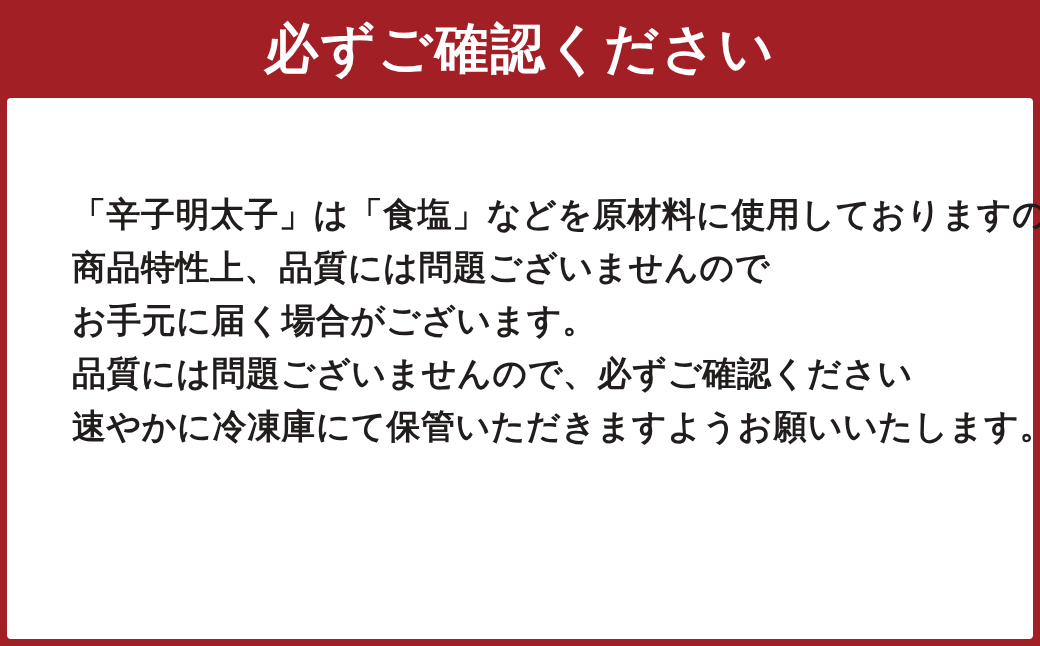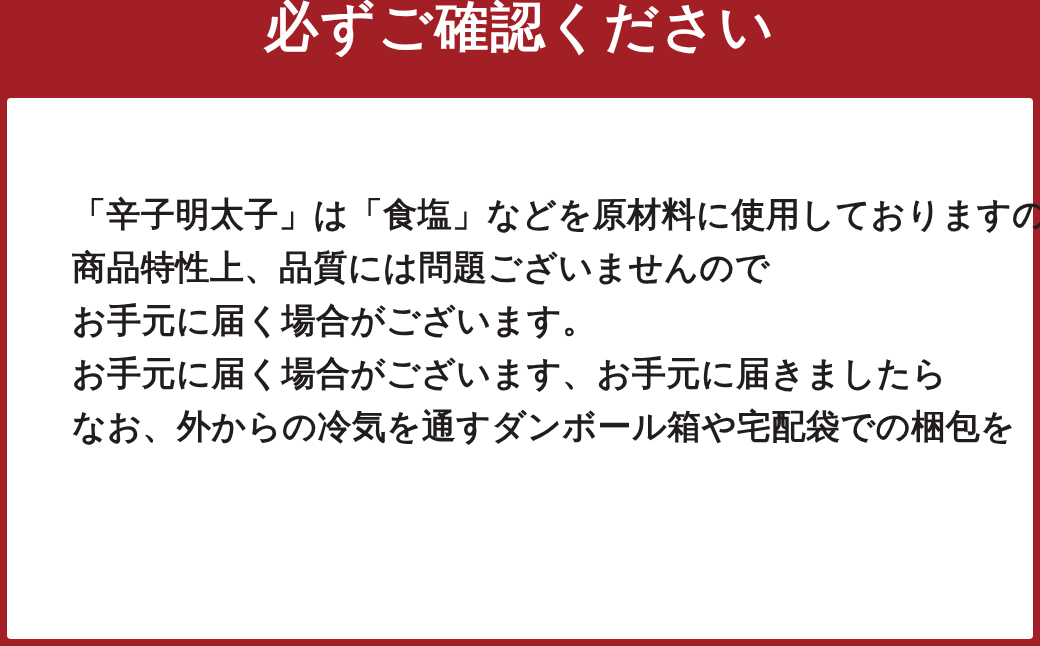--- a/index.html
+++ b/index.html
@@ -20,21 +20,21 @@
     background: #a21f26;
     box-sizing: border-box;
   }
   .header-band {
     position: absolute;
     left: 0;
     top: 0;
     width: 100%;
     height: 98px;
     display: flex;
-    align-items: flex-start;
+    align-items: center;
     justify-content: center;
   }
   .header-title {
     margin: 0;
     color: #ffffff;
     font-size: 54px;
     font-weight: 700;
     letter-spacing: 2px;
     line-height: 1;
     white-space: nowrap;
@@ -63,16 +63,16 @@
 <body>
 
 <div class="frame">
   <div class="header-band">
     <h1 class="header-title">必ずご確認ください</h1>
   </div>
   <div class="panel">
     <div class="notice-line">「辛子明太子」は「食塩」などを原材料に使用しておりますので、</div>
     <div class="notice-line">商品特性上、品質には問題ございませんので</div>
     <div class="notice-line">お手元に届く場合がございます。</div>
-    <div class="notice-line">お手元に届く場合がございます、お手元に届きましたら</div>
-    <div class="notice-line">なお、外からの冷気を通すダンボール箱や宅配袋での梱包を</div>
+    <div class="notice-line">品質には問題ございませんので、必ずご確認ください</div>
+    <div class="notice-line">速やかに冷凍庫にて保管いただきますようお願いいたします。</div>
   </div>
 </div>
 
 </body></html>

